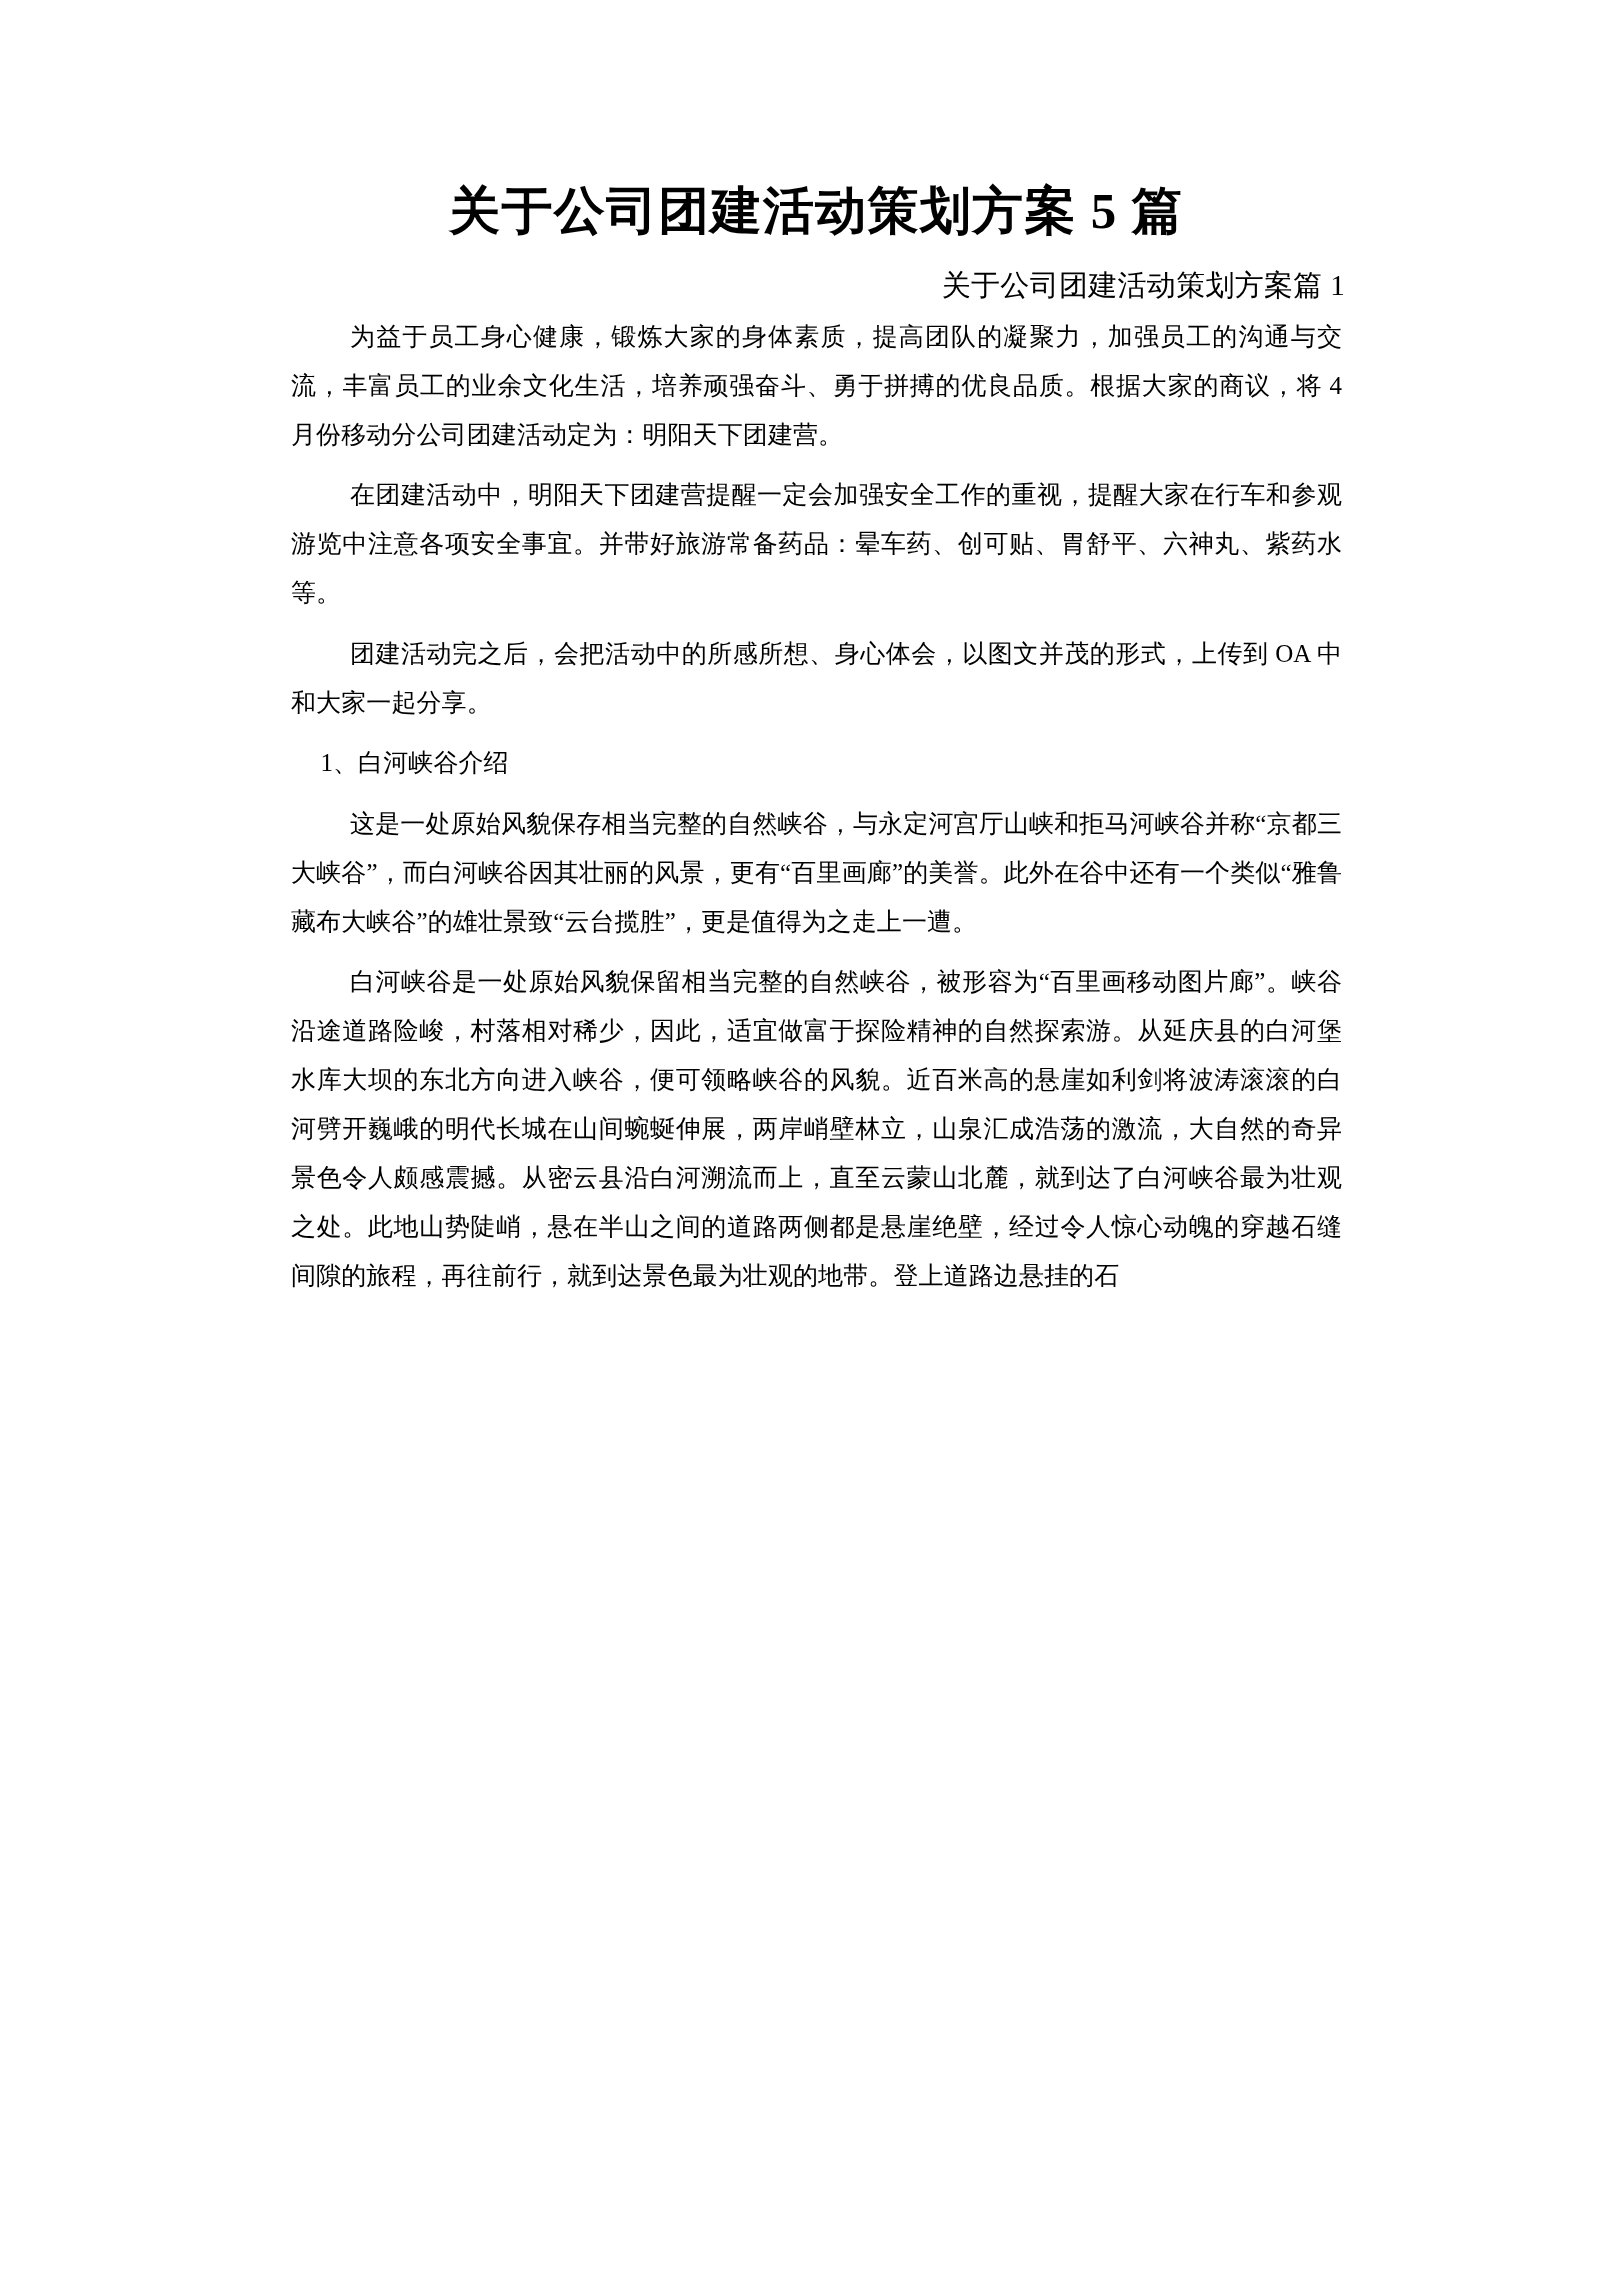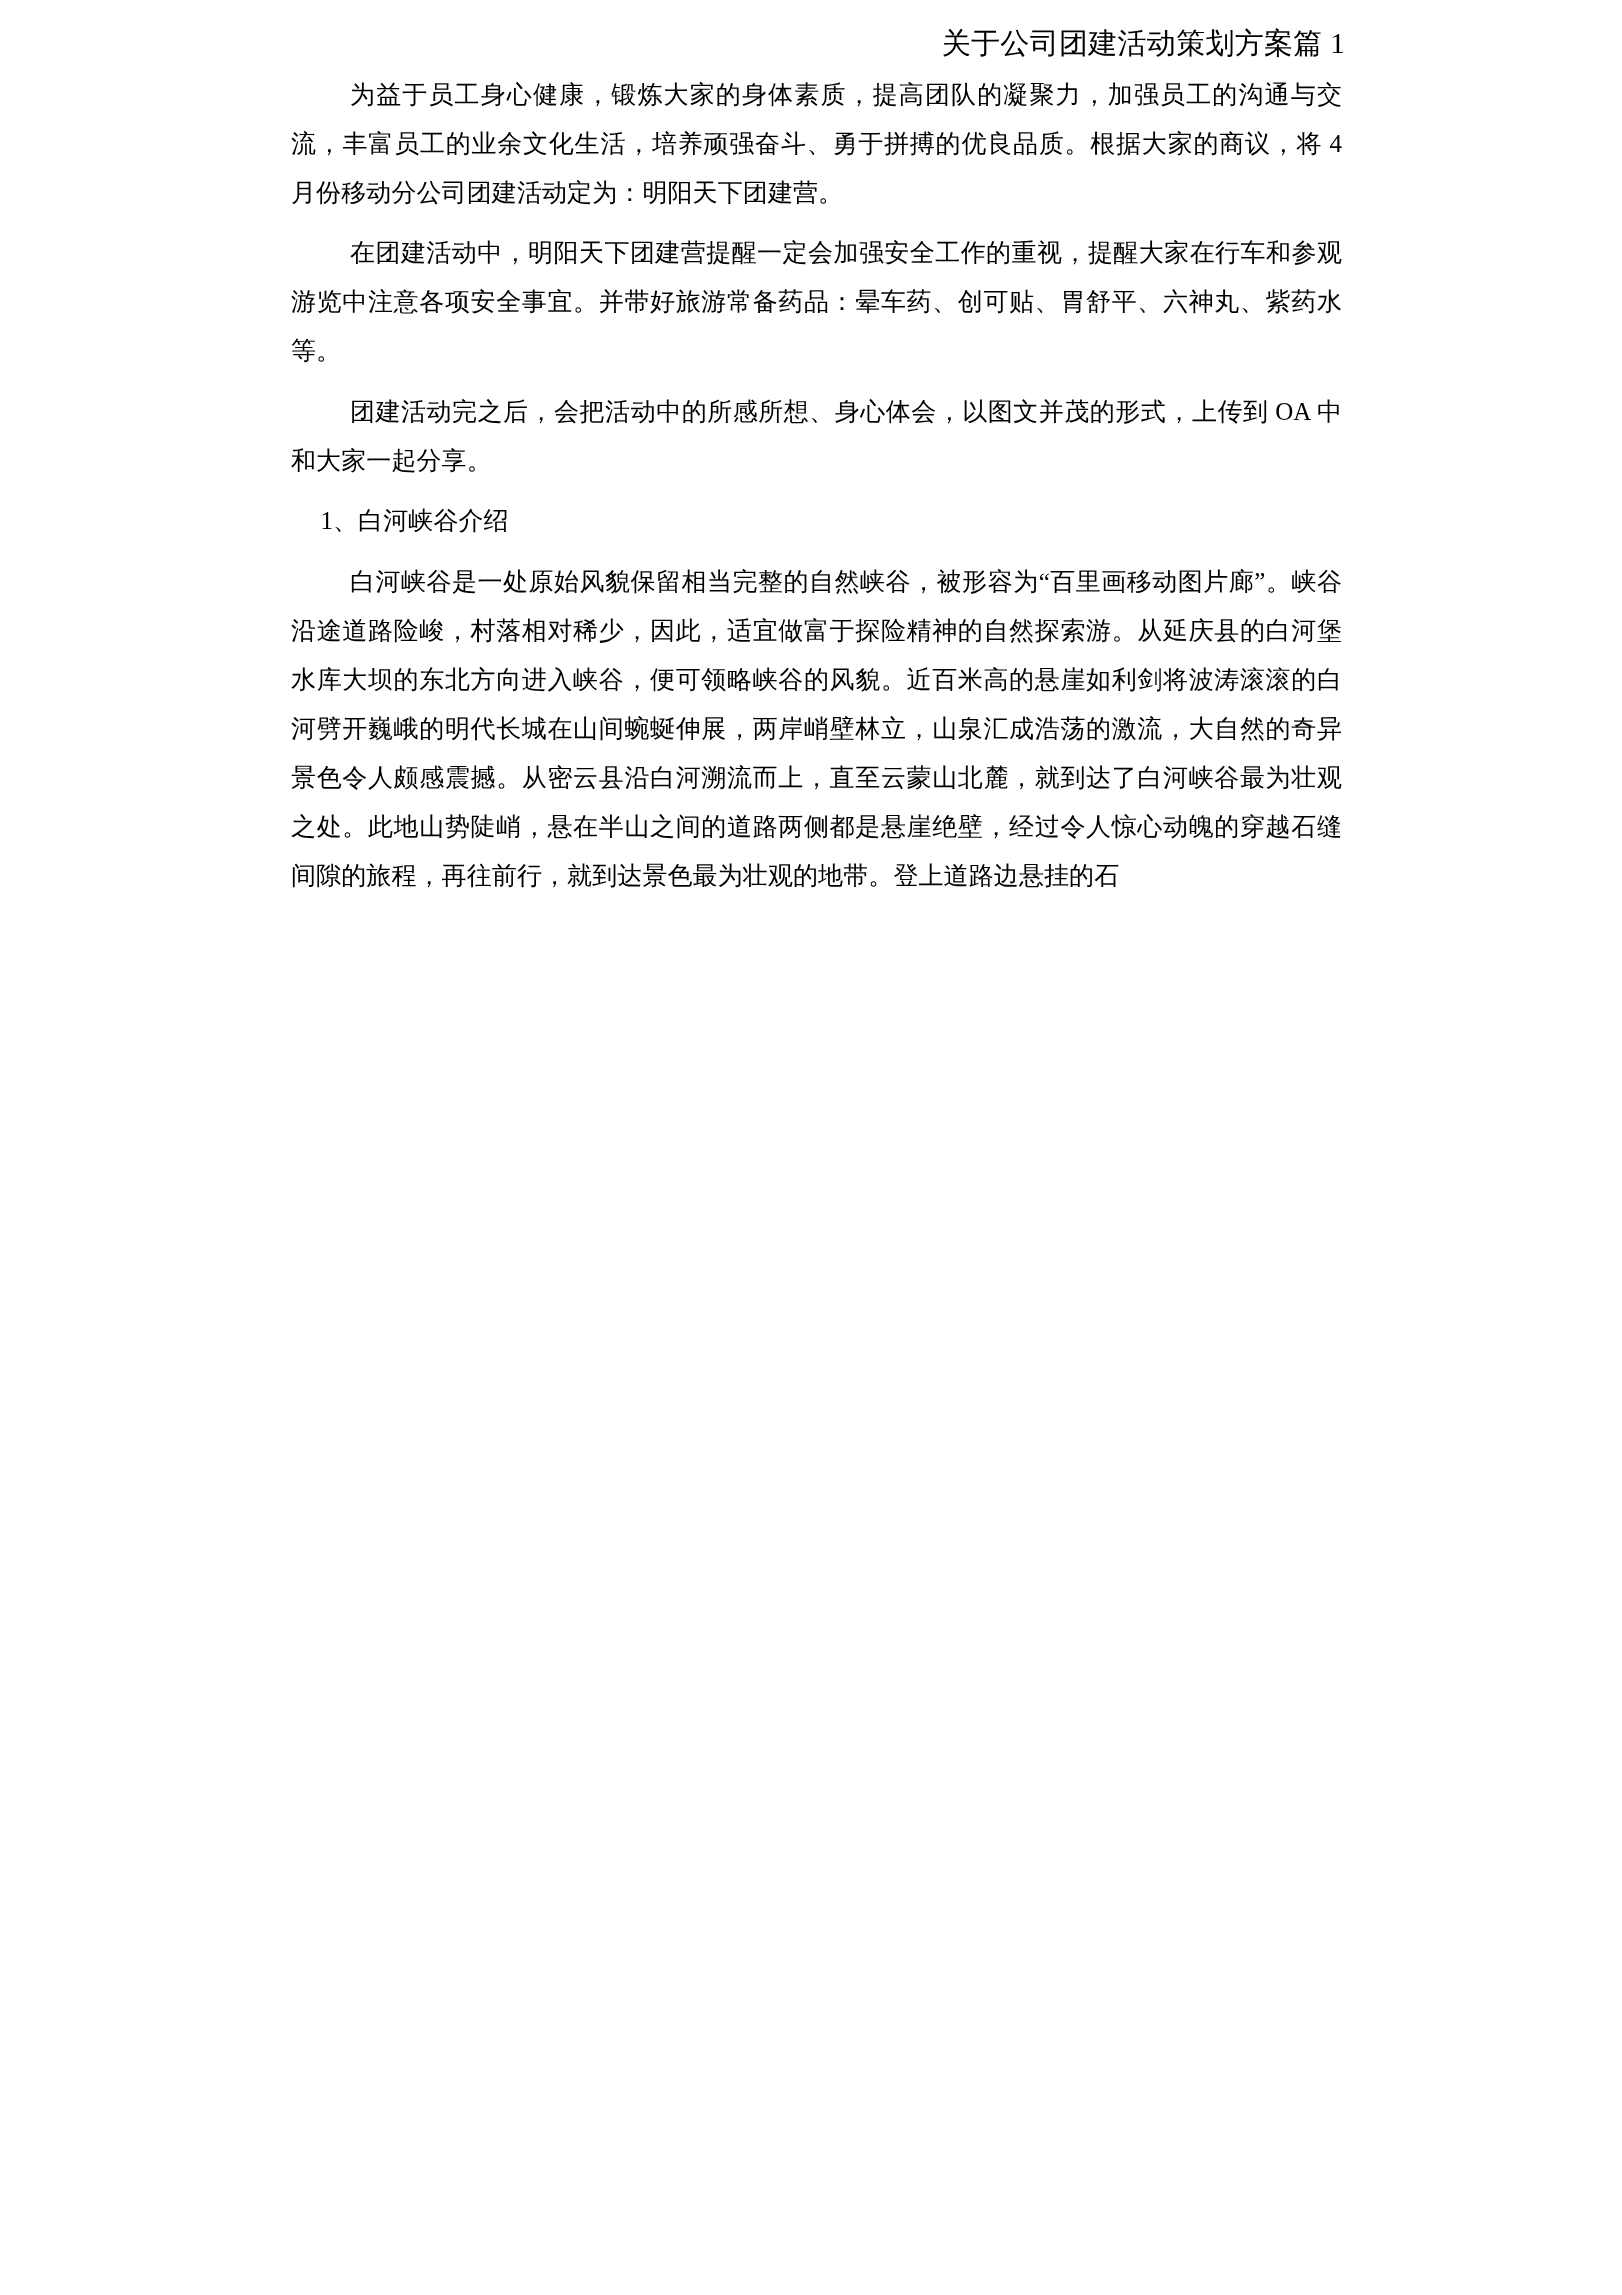--- a/index.html
+++ b/index.html
@@ -65,31 +65,33 @@
     text-indent: 29.4px;
     text-align: center;
   }
 </style>
 </head>
 <body>
 
 <div class="page">
   <div class="content">
 
+    <h1 class="doc-title">关于公司团建活动策划方案 5 篇</h1>
 
     <p class="doc-subtitle">关于公司团建活动策划方案篇 1</p>
 
     <p class="para indent">为益于员工身心健康，锻炼大家的身体素质，提高团队的凝聚力，加强员工的沟通与交流，丰富员工的业余文化生活，培养顽强奋斗、勇于拼搏的优良品质。根据大家的商议，将 4 月份移动分公司团建活动定为：明阳天下团建营。</p>
 
 
     <p class="para indent">在团建活动中，明阳天下团建营提醒一定会加强安全工作的重视，提醒大家在行车和参观游览中注意各项安全事宜。并带好旅游常备药品：晕车药、创可贴、胃舒平、六神丸、紫药水等。</p>
 
     <p class="para indent">团建活动完之后，会把活动中的所感所想、身心体会，以图文并茂的形式，上传到 OA 中和大家一起分享。</p>
 
     <p class="para listitem">1、白河峡谷介绍</p>
 
 
+    <p class="para indent">这是一处原始风貌保存相当完整的自然峡谷，与永定河宫厅山峡和拒马河峡谷并称“京都三大峡谷”，而白河峡谷因其壮丽的风景，更有“百里画廊”的美誉。此外在谷中还有一个类似“雅鲁藏布大峡谷”的雄壮景致“云台揽胜”，更是值得为之走上一遭。</p>
 
     <p class="para indent">白河峡谷是一处原始风貌保留相当完整的自然峡谷，被形容为“百里画移动图片廊”。峡谷沿途道路险峻，村落相对稀少，因此，适宜做富于探险精神的自然探索游。从延庆县的白河堡水库大坝的东北方向进入峡谷，便可领略峡谷的风貌。近百米高的悬崖如利剑将波涛滚滚的白河劈开巍峨的明代长城在山间蜿蜒伸展，两岸峭壁林立，山泉汇成浩荡的激流，大自然的奇异景色令人颇感震撼。从密云县沿白河溯流而上，直至云蒙山北麓，就到达了白河峡谷最为壮观之处。此地山势陡峭，悬在半山之间的道路两侧都是悬崖绝壁，经过令人惊心动魄的穿越石缝间隙的旅程，再往前行，就到达景色最为壮观的地带。登上道路边悬挂的石</p>
 
   </div>
 </div>
 
 
 </body></html>

